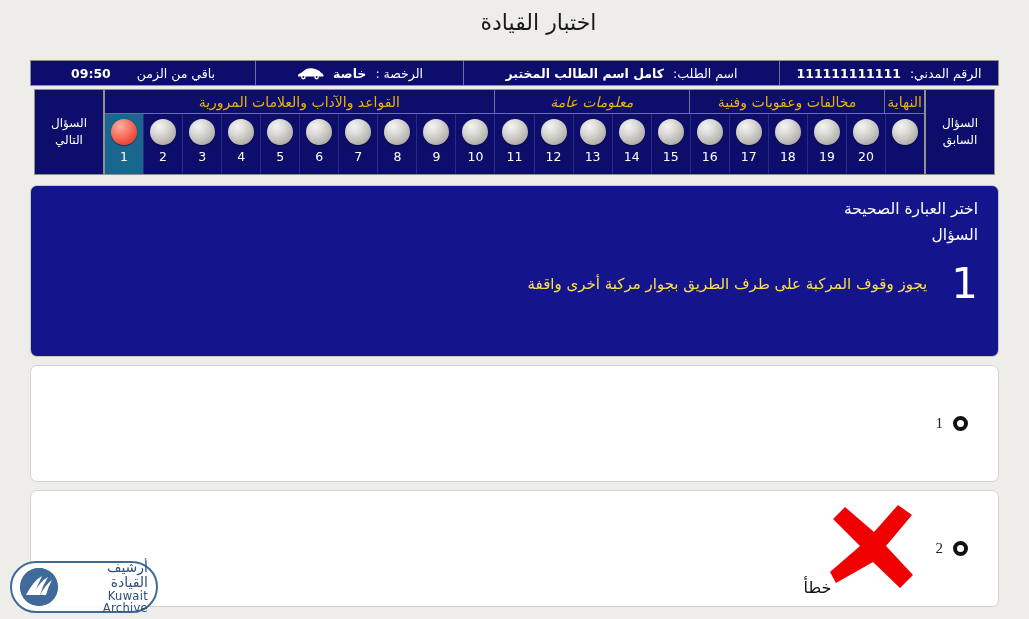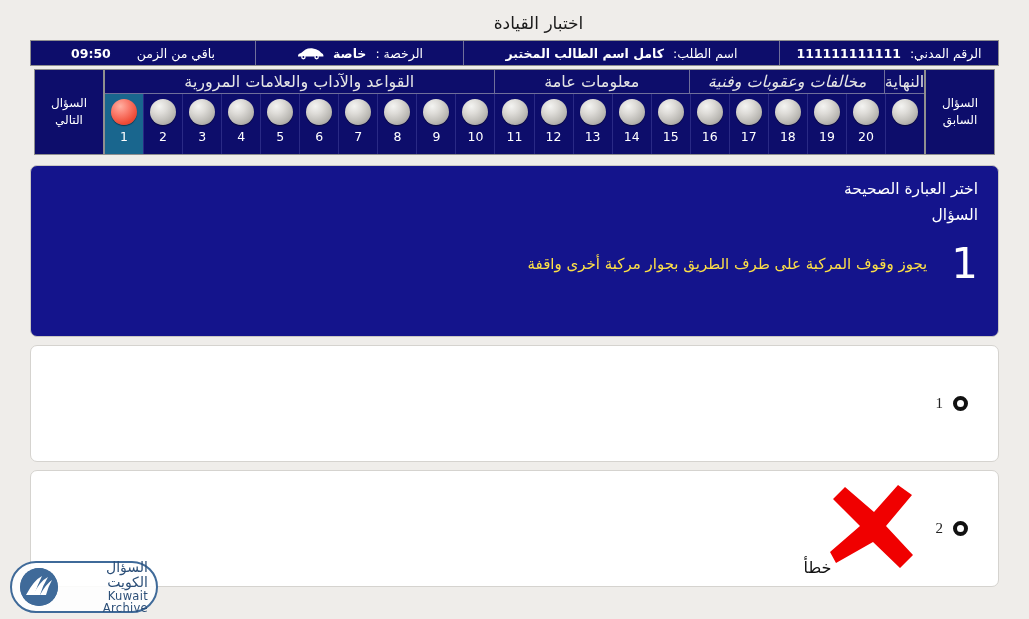--- a/index.html
+++ b/index.html
@@ -12,24 +12,24 @@
 
   body {
     background: #efedea;
     font-family: "DejaVu Sans", "Liberation Sans", sans-serif;
     position: relative;
   }
 
   
   .page-title {
     text-align: center;
-    font-size: 17px;
+    font-size: 22px;
     color: #1a1a1a;
     line-height: 46px;
-    height: 40px;
+    height: 60px;
     letter-spacing: 0px;
     font-weight: normal;
     margin-left: 48px;
   }
 
   
   .shell {
     width: 969px;
     margin: 0 auto;
   }
@@ -104,22 +104,22 @@
   .cat-row {
     display: flex;
     flex-direction: row;
     height: 24px;
     border-bottom: 1px solid #6f6f9b;
   }
   .cat {
     display: flex;
     align-items: center;
     justify-content: center;
-    color: #e5e5e5;
-    font-size: 16px;
+    color: #eab308;
+    font-size: 14px;
     white-space: nowrap;
     overflow: hidden;
   }
   .cat + .cat { border-right: 1px solid #6f6f9b; }
 
   .q-row {
     display: flex;
     flex-direction: row;
     flex: 1 1 auto;
   }
@@ -327,22 +327,22 @@
   <div class="nav-wrap">
 
     <div class="nav-btn nav-btn-prev">
       <span>السؤال</span>
       <span>السابق</span>
     </div>
 
     <div class="nav-grid">
       <div class="cat-row" id="category-row">
           <div class="cat" style="flex: 1 1 0px;">النهاية</div>
-          <div class="cat" style="flex: 5 1 0px; font-style: italic;">مخالفات وعقوبات وفنية</div>
-          <div class="cat" style="flex: 5 1 0px;">معلومات عامة</div>
+          <div class="cat" style="flex: 5 1 0px;">مخالفات وعقوبات وفنية</div>
+          <div class="cat" style="flex: 5 1 0px; font-style: italic;">معلومات عامة</div>
           <div class="cat" style="flex: 10 1 0px;">القواعد والآداب والعلامات المرورية</div>
         </div>
       <div class="q-row" id="question-row">
           <div class="q-cell">
             <div class="q-ball"></div>
             <div class="q-num"></div>
           </div>
           <div class="q-cell">
             <div class="q-ball"></div>
             <div class="q-num">20</div>
@@ -467,16 +467,16 @@
 <div class="watermark">
   <div class="wm-emblem">
     <svg width="38" height="38" viewBox="0 0 38 38">
       <circle cx="19" cy="19" r="19" fill="#3f6a99"></circle>
       <path d="M6 27 Q14 12 22 8 Q18 16 14 27 Z" fill="#ffffff"></path>
       <path d="M13 27 Q20 13 28 9 Q23 17 20 27 Z" fill="#ffffff"></path>
       <path d="M20 27 Q26 16 32 12 Q28 19 26 27 Z" fill="#ffffff"></path>
     </svg>
   </div>
   <div class="wm-texts">
-    <span class="wm-ar">السؤال الكويت</span>
+    <span class="wm-ar">أرشيف القيادة</span>
     <span class="wm-en">Kuwait Archive</span>
   </div>
 </div>
 
 </body></html>

